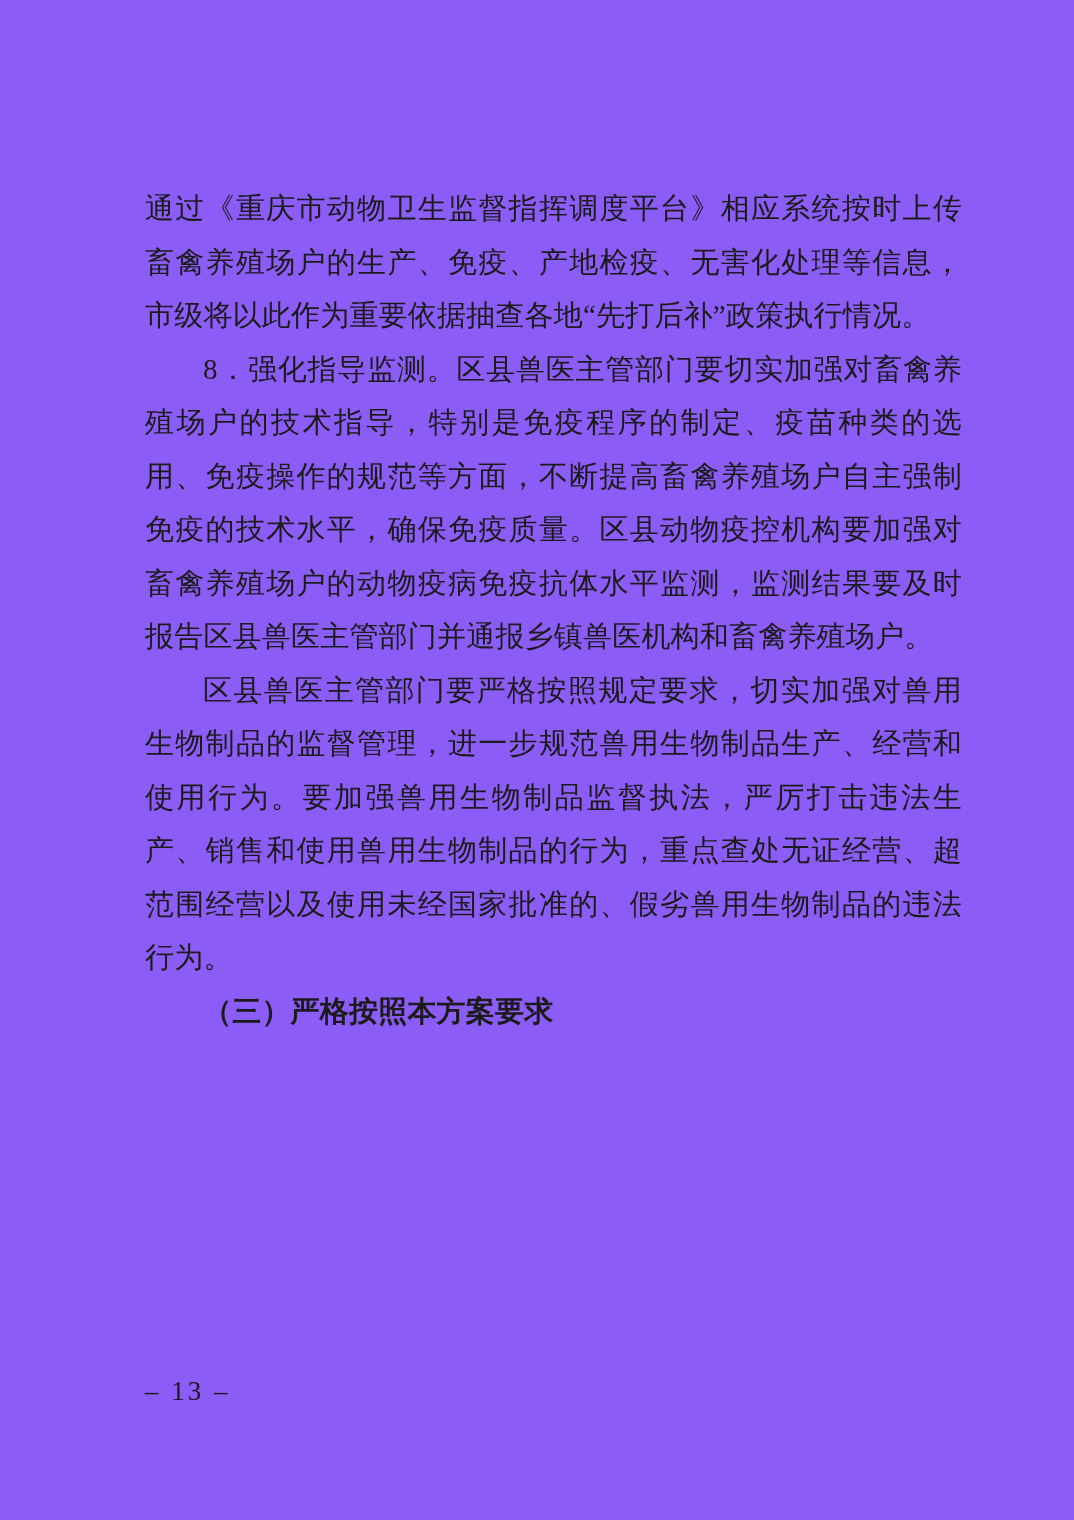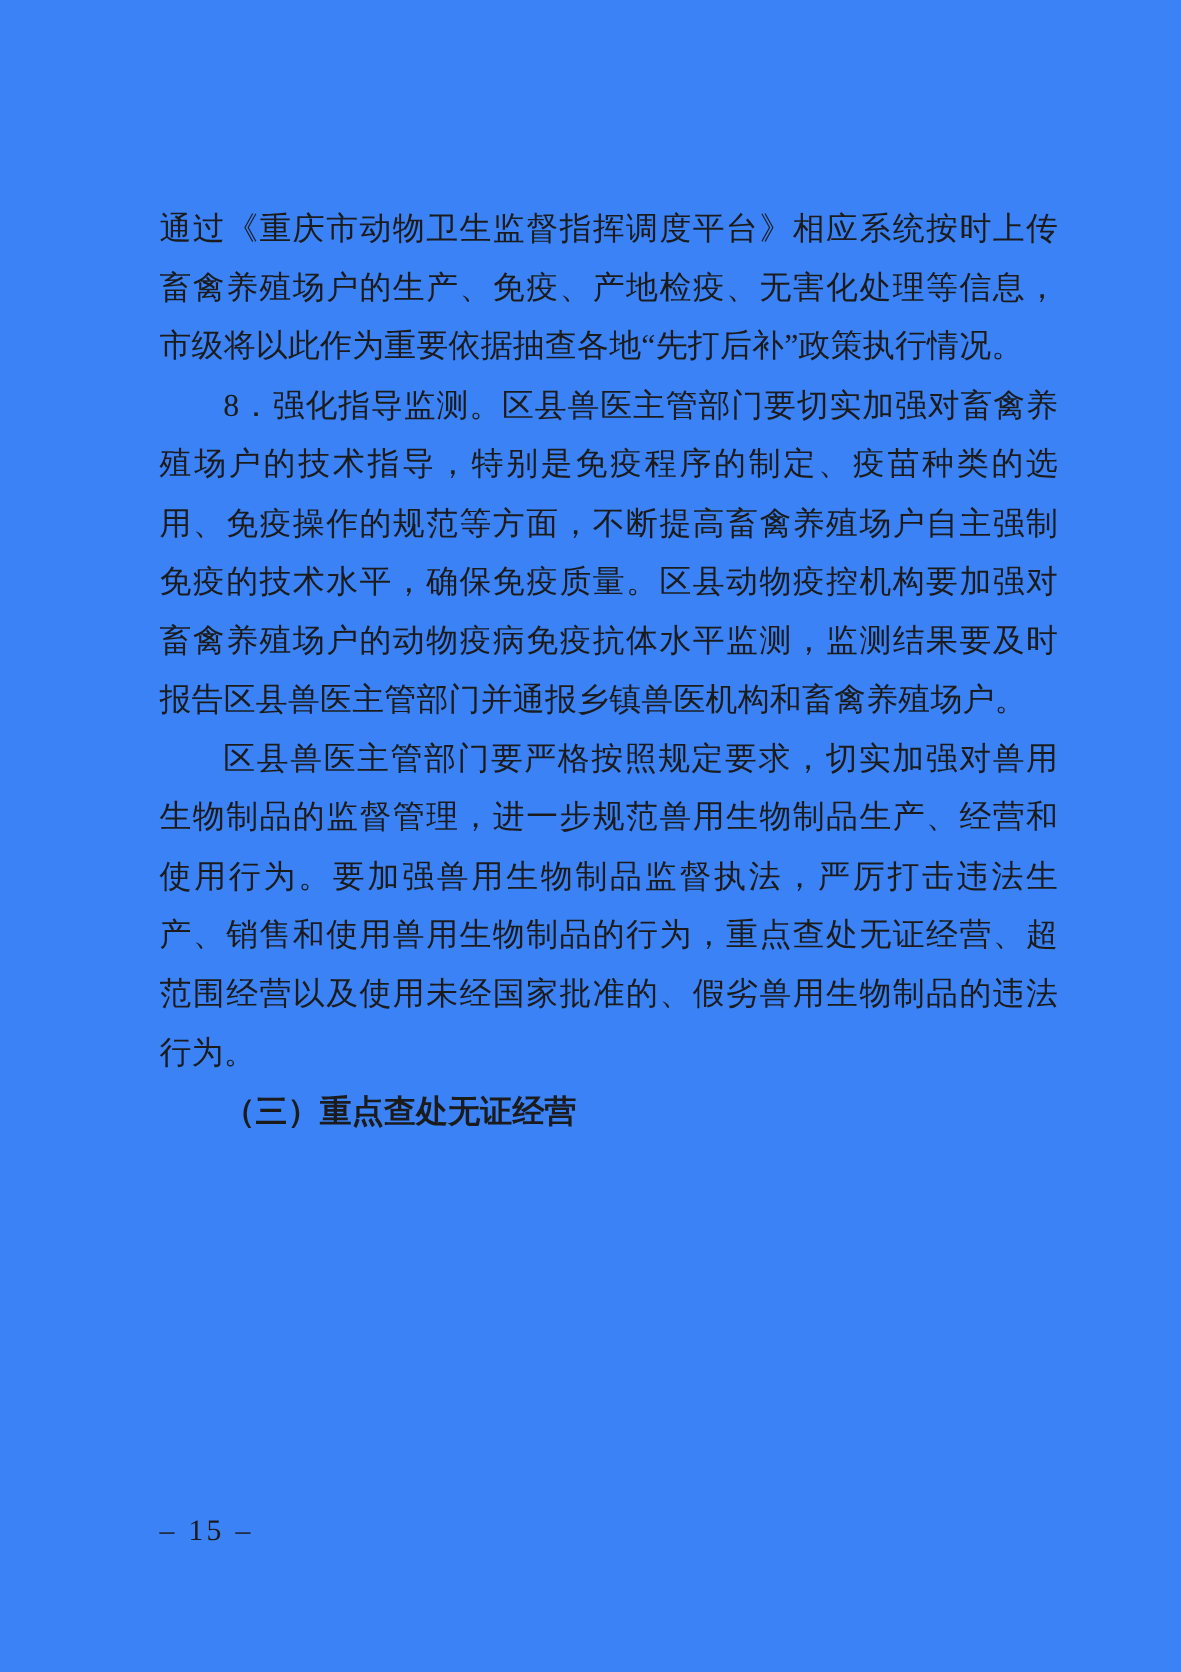--- a/index.html
+++ b/index.html
@@ -5,21 +5,21 @@
   * { box-sizing: border-box; }
   html, body {
     margin: 0;
     padding: 0;
     background: #ffffff;
   }
   .page {
     position: relative;
     width: 1074px;
     height: 1520px;
-    background: #3b82f6;
+    background: #8b5cf6;
     overflow: hidden;
     font-family: "Liberation Serif", "DejaVu Serif", serif;
     color: #1b1b1b;
   }
   .text-block {
     position: absolute;
     left: 145px;
     top: 182px;
     width: 817px;
   }
@@ -49,16 +49,16 @@
   }
 </style>
 </head>
 <body>
 
 <div class="page">
   <div class="text-block">
     <p class="body">通过《重庆市动物卫生监督指挥调度平台》相应系统按时上传畜禽养殖场户的生产、免疫、产地检疫、无害化处理等信息，市级将以此作为重要依据抽查各地“先打后补”政策执行情况。</p>
     <p class="body indent">8．强化指导监测。区县兽医主管部门要切实加强对畜禽养殖场户的技术指导，特别是免疫程序的制定、疫苗种类的选用、免疫操作的规范等方面，不断提高畜禽养殖场户自主强制免疫的技术水平，确保免疫质量。区县动物疫控机构要加强对畜禽养殖场户的动物疫病免疫抗体水平监测，监测结果要及时报告区县兽医主管部门并通报乡镇兽医机构和畜禽养殖场户。</p>
     <p class="body indent">区县兽医主管部门要严格按照规定要求，切实加强对兽用生物制品的监督管理，进一步规范兽用生物制品生产、经营和使用行为。要加强兽用生物制品监督执法，严厉打击违法生产、销售和使用兽用生物制品的行为，重点查处无证经营、超范围经营以及使用未经国家批准的、假劣兽用生物制品的违法行为。</p>
-    <p class="heading indent">（三）重点查处无证经营</p>
+    <p class="heading indent">（三）严格按照本方案要求</p>
   </div>
-  <div class="page-footer">– 15 –</div>
+  <div class="page-footer">– 13 –</div>
 </div>
 
 </body></html>

